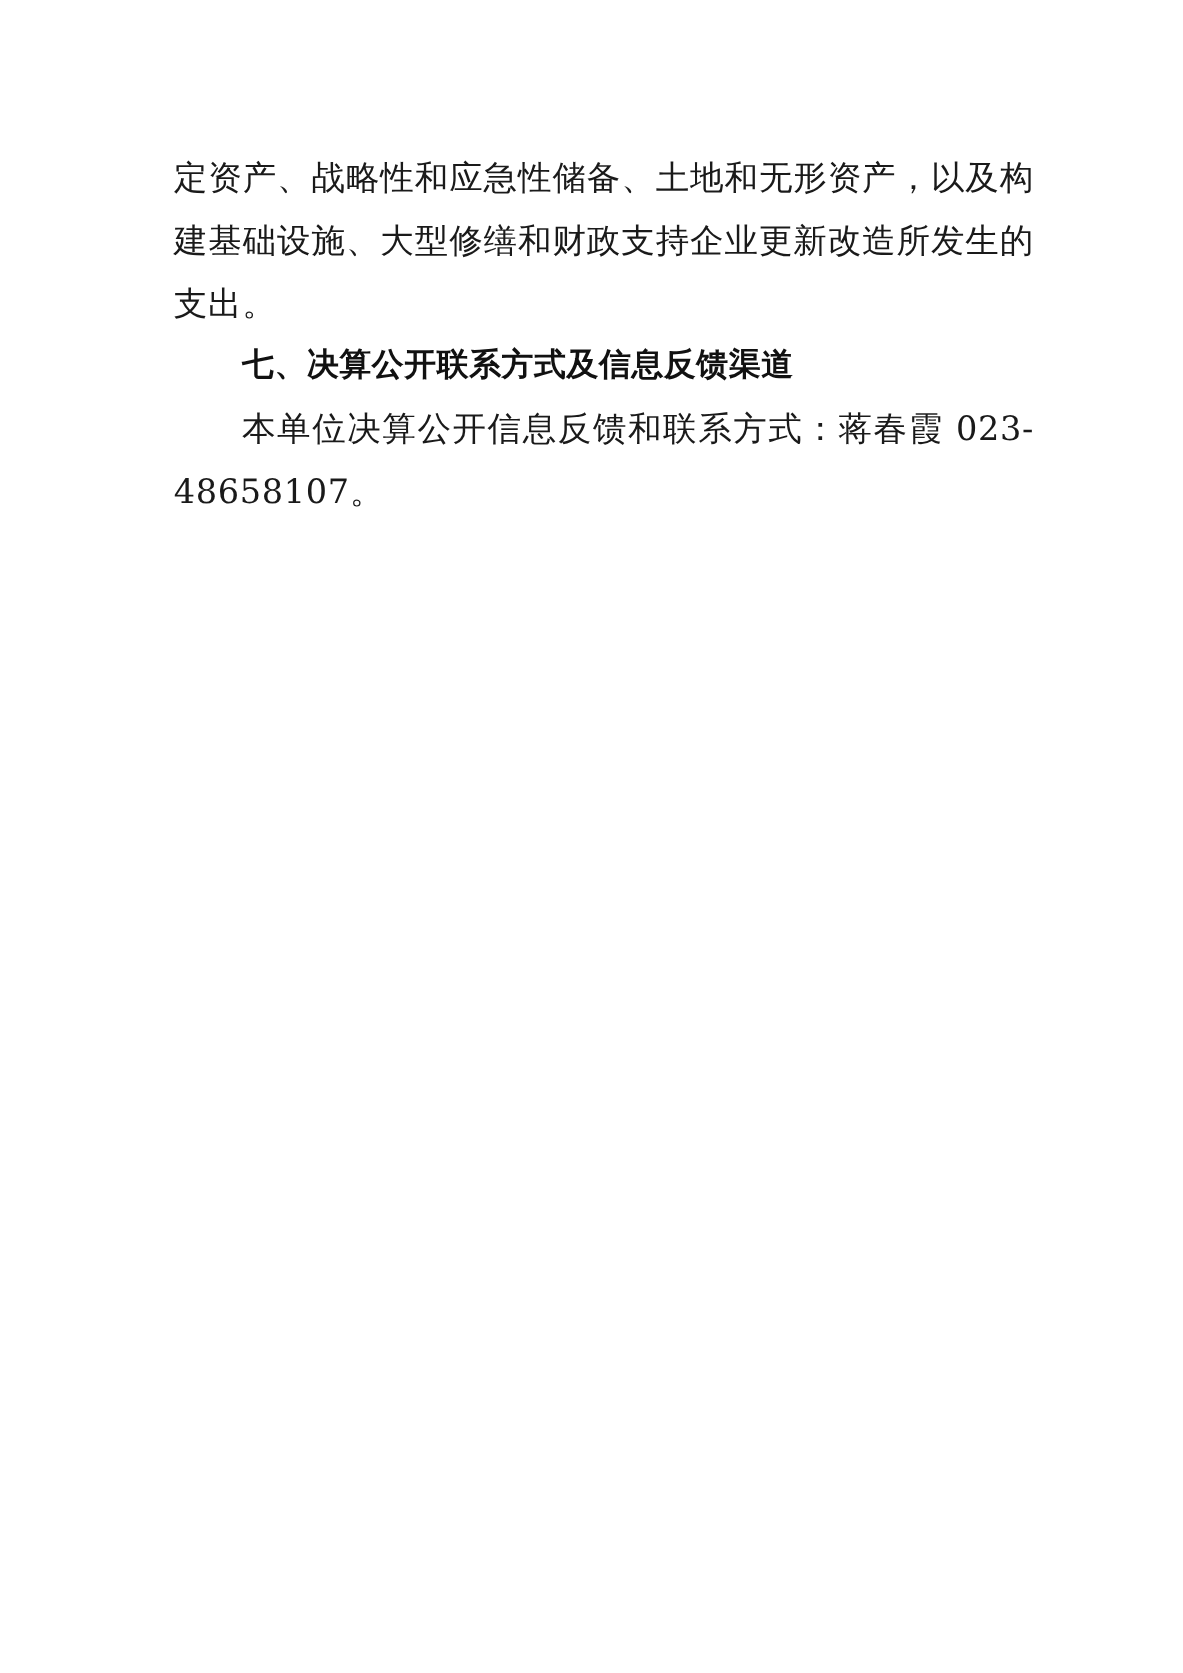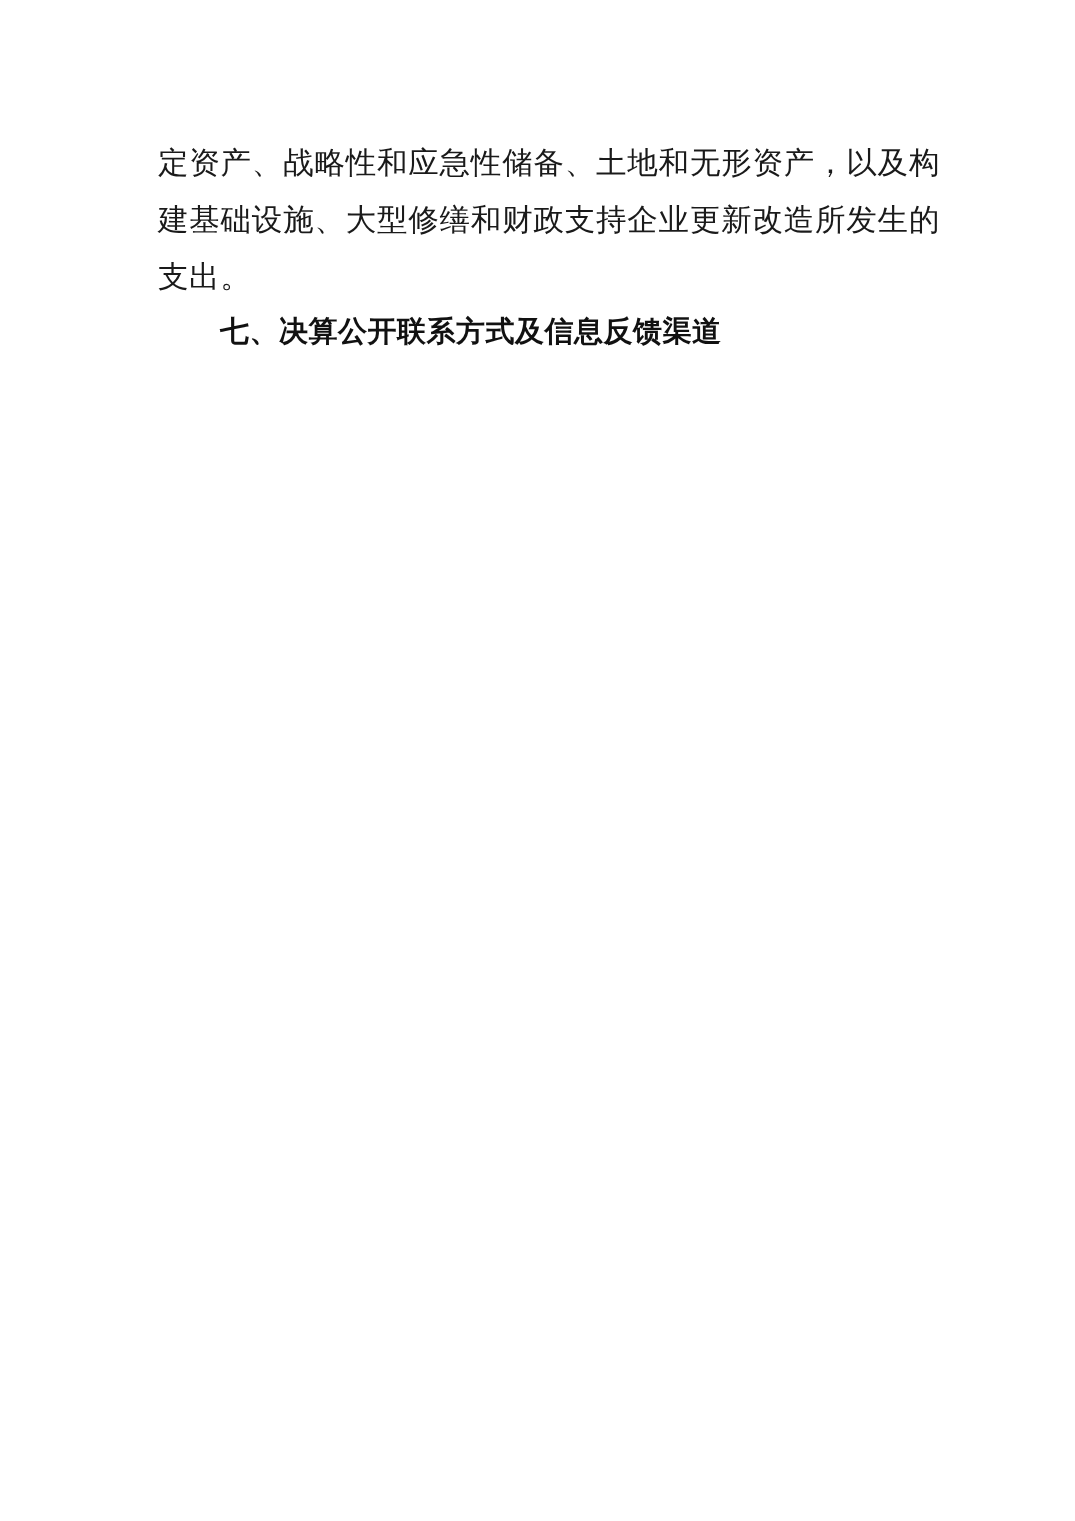--- a/index.html
+++ b/index.html
@@ -53,15 +53,16 @@
 </head>
 <body>
 
 <div class="page">
   <div class="content">
 
     <p class="para para-continued">定资产、战略性和应急性储备、土地和无形资产，以及构建基础设施、大型修缮和财政支持企业更新改造所发生的支出。</p>
 
     <h2 class="heading">七、决算公开联系方式及信息反馈渠道</h2>
 
+    <p class="para para-indent">本单位决算公开信息反馈和联系方式：蒋春霞 023-48658107。</p>
 
   </div>
 </div>
 
 </body></html>

